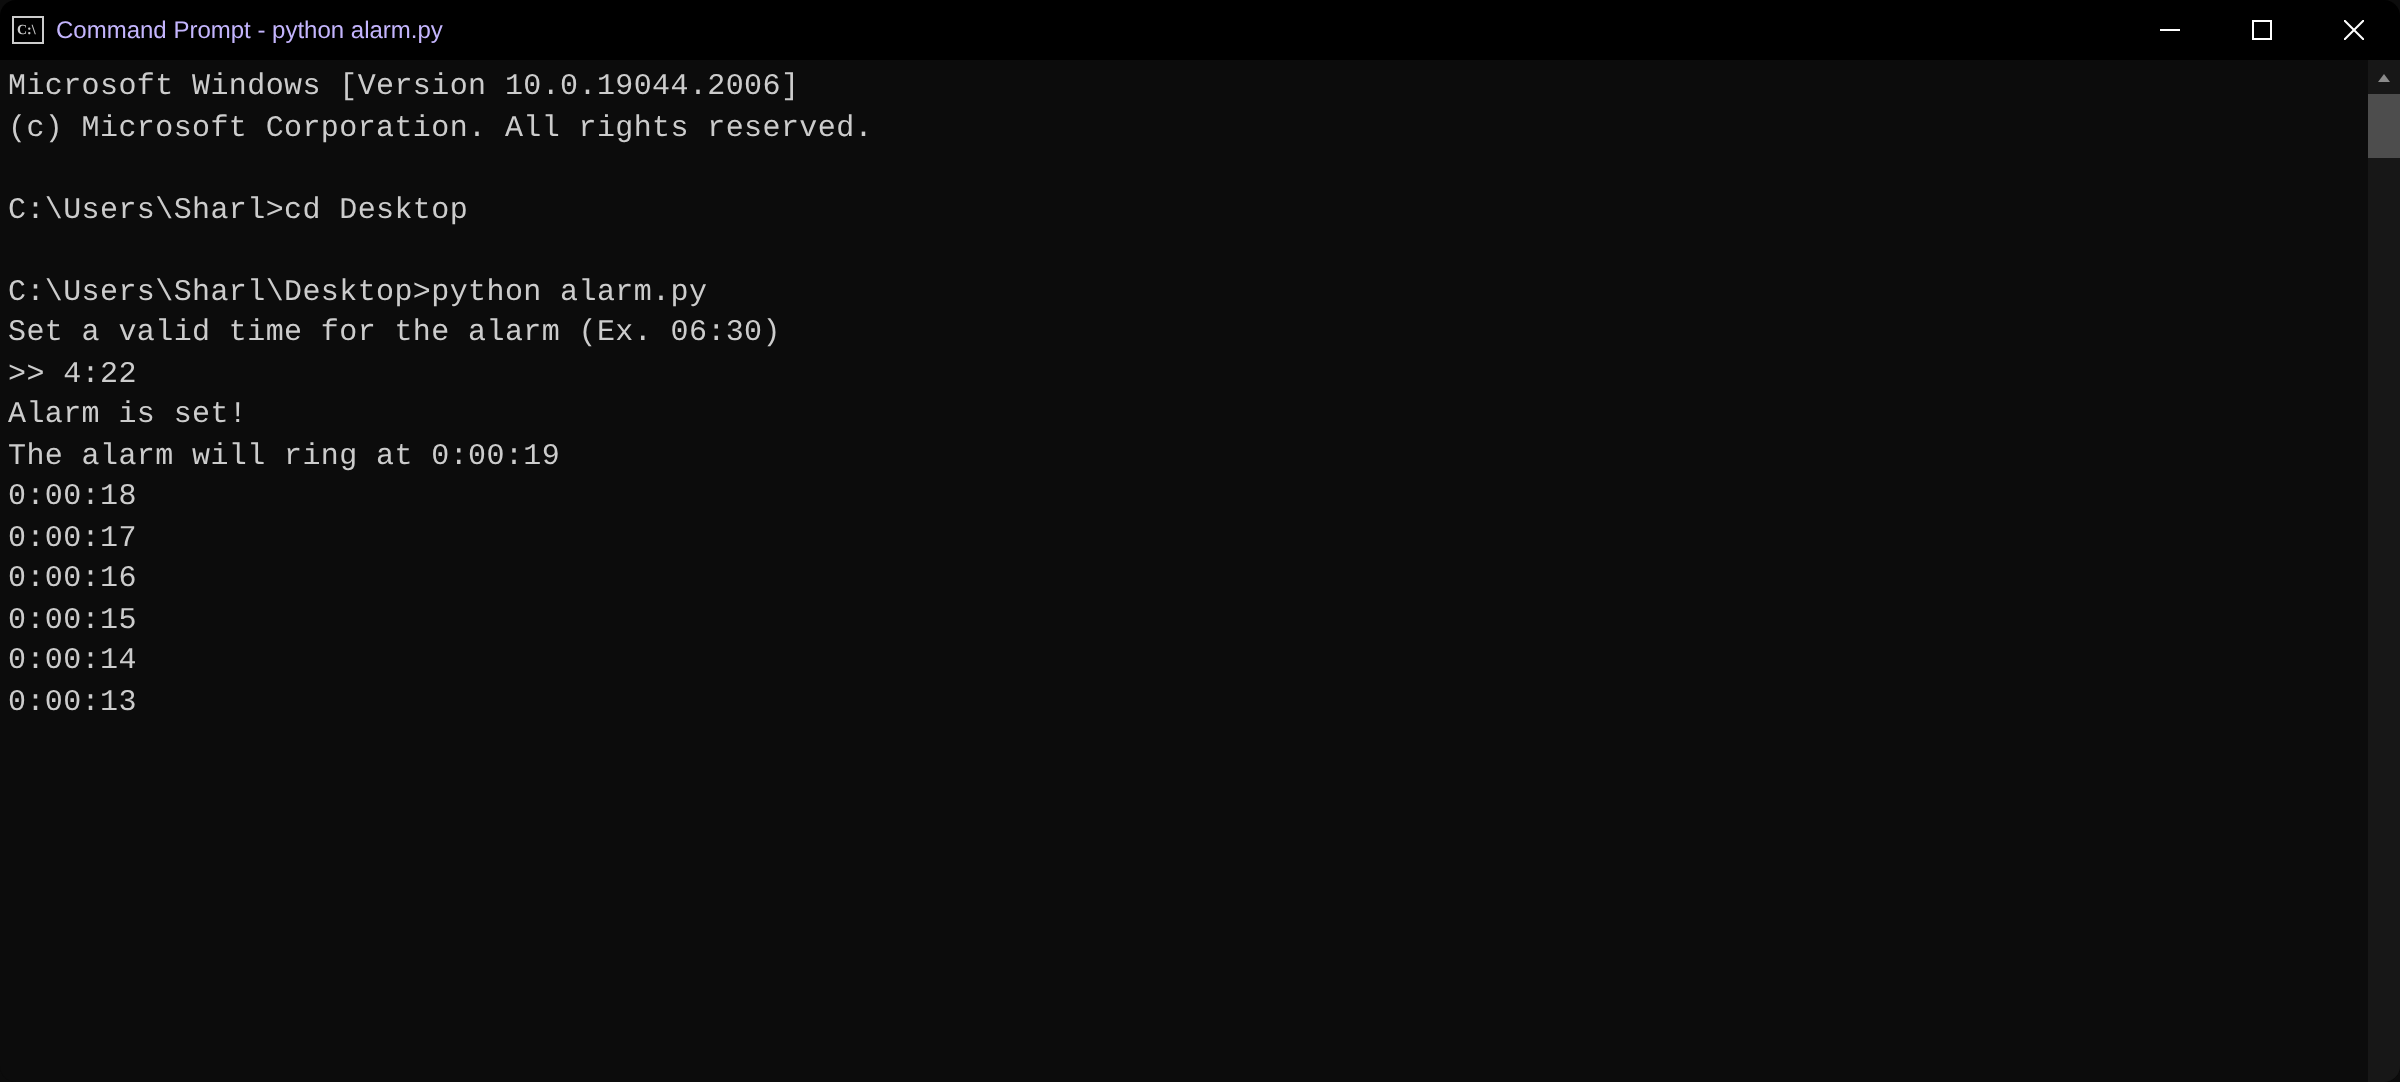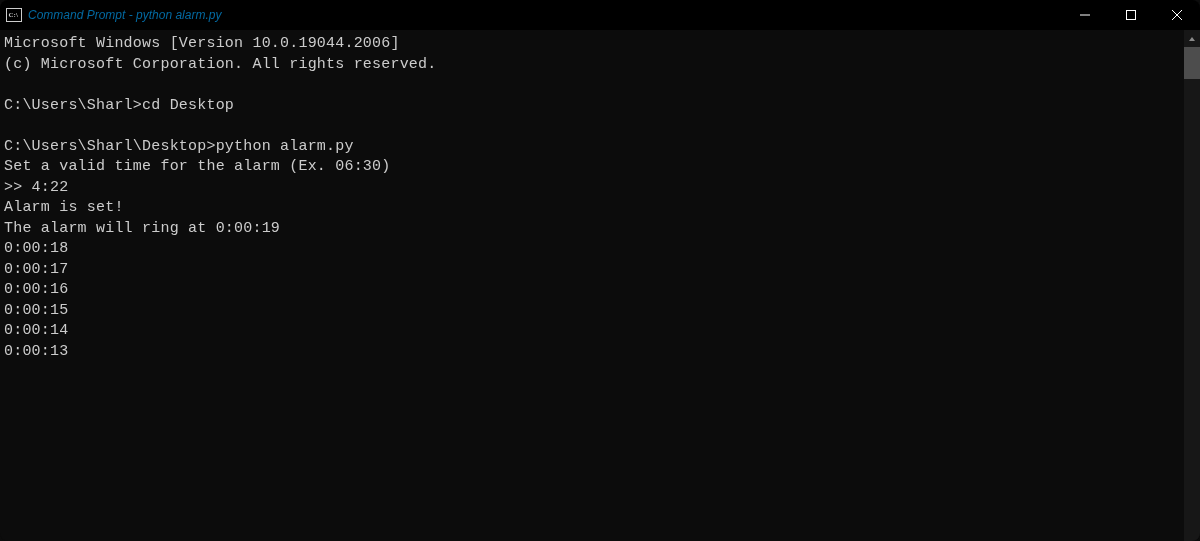--- a/index.html
+++ b/index.html
@@ -38,27 +38,26 @@
       display: flex;
       align-items: center;
       justify-content: center;
       flex-shrink: 0;
     }
     .titlebar-icon svg {
       width: 16px;
       height: 16px;
     }
     .titlebar-title {
-      color: #0369a1;
+      color: #c4b5fd;
       font-family: 'Segoe UI', Tahoma, sans-serif;
       font-size: 12px;
       font-weight: 400;
       flex: 1;
       white-space: nowrap;
-      font-style: italic;
     }
     .window-controls {
       display: flex;
       height: 100%;
     }
     .win-btn {
       width: 46px;
       height: 100%;
       display: flex;
       align-items: center;

